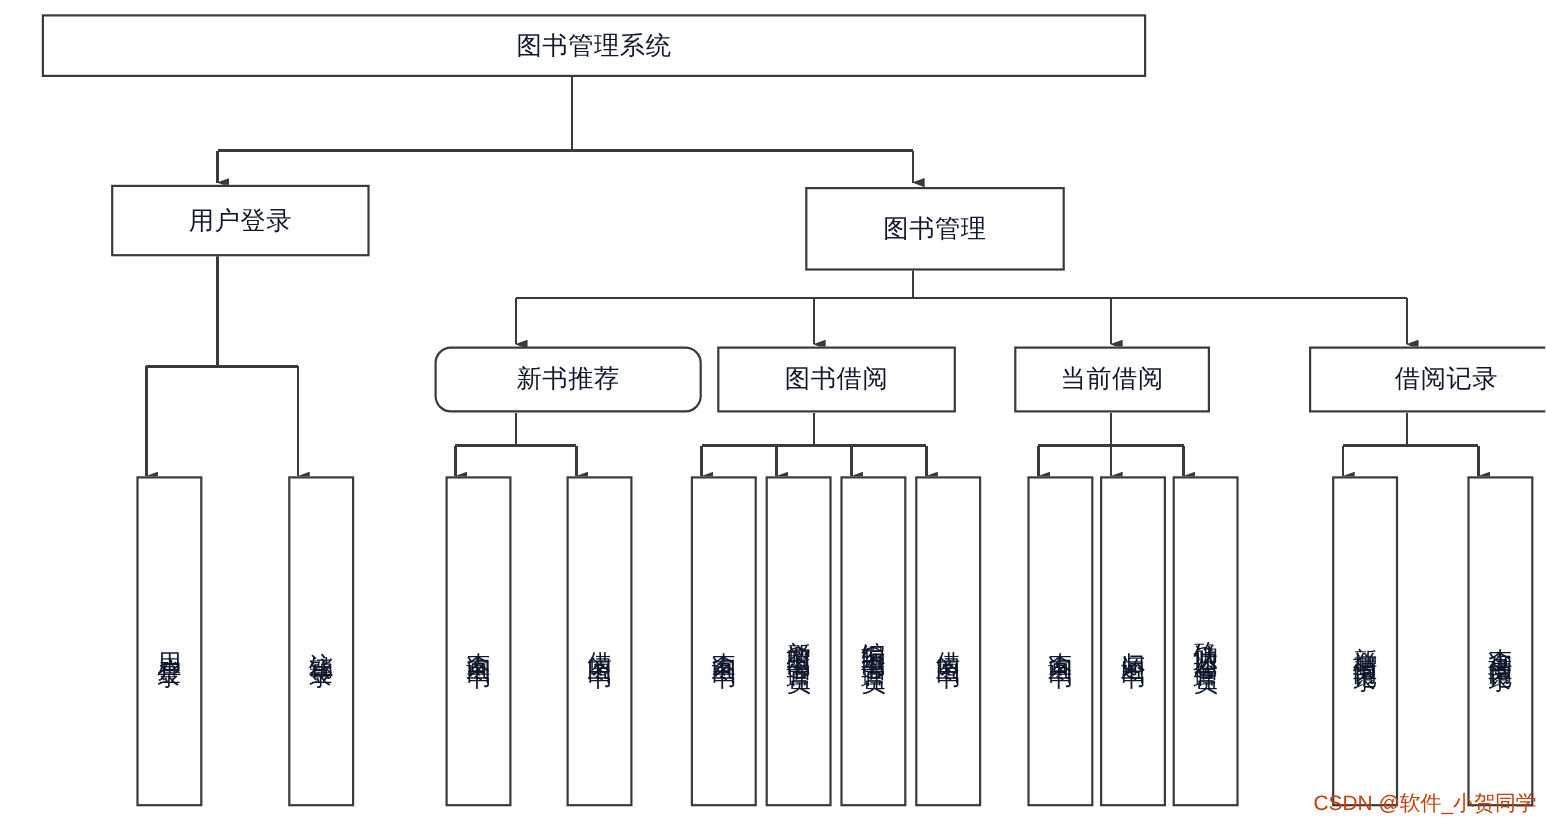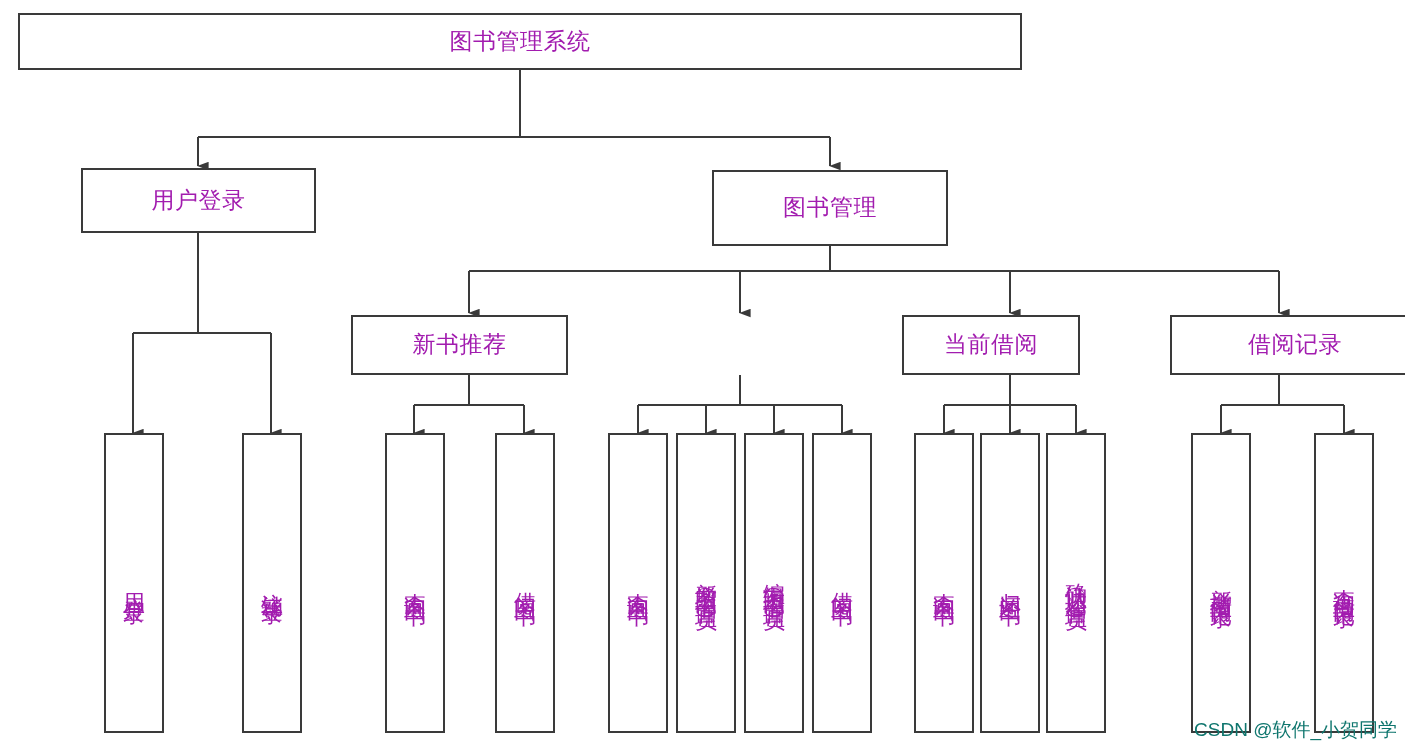--- a/index.html
+++ b/index.html
@@ -27,22 +27,23 @@
     pointer-events: none;
   }
   .node {
     position: absolute;
     box-sizing: border-box;
     background: #ffffff;
     border: 2px solid #3a3a3a;
     display: flex;
     align-items: center;
     justify-content: center;
-    color: #a21caf;
+    color: #0f172a;
     z-index: 2;
+    margin-left: 20px;
   }
   .node.h-node {
     font-size: 23px;
     letter-spacing: 0.5px;
   }
   .node.v-node {
     font-size: 22px;
   }
   .node .label {
     display: block;
@@ -54,21 +55,21 @@
     text-orientation: upright;
     letter-spacing: 4px;
     line-height: 1;
     white-space: nowrap;
   }
   #watermark {
     position: absolute;
     right: 8px;
     bottom: 4px;
     font-size: 19px;
-    color: #0f766e;
+    color: #c2410c;
     z-index: 5;
     white-space: nowrap;
     font-family: "Liberation Sans", "DejaVu Sans", sans-serif;
   }
 </style>
 </head>
 <body>
 
 <div id="diagram-root">
 
@@ -128,22 +129,25 @@
     <span class="label">图书管理系统</span>
   </div>
 
   <div class="node h-node" style="left:81px; top:168px; width:235px; height:65px;">
     <span class="label">用户登录</span>
   </div>
   <div class="node h-node" style="left:712px; top:170px; width:236px; height:76px;">
     <span class="label">图书管理</span>
   </div>
 
-  <div class="node h-node" style="left:351px; top:315px; width:217px; height:60px;">
+  <div class="node h-node" style="left:375px; top:315px; width:243px; height:60px;border-radius:15px;">
     <span class="label">新书推荐</span>
+  </div>
+  <div class="node h-node" style="left:632px; top:315px; width:217px; height:60px;">
+    <span class="label">图书借阅</span>
   </div>
   <div class="node h-node" style="left:902px; top:315px; width:178px; height:60px;">
     <span class="label">当前借阅</span>
   </div>
   <div class="node h-node" style="left:1170px; top:315px; width:250px; height:60px;">
     <span class="label">借阅记录</span>
   </div>
 
   <div class="node v-node" style="left:104px; top:433px; width:60px; height:300px;">
     <span class="label">用户登录</span>

